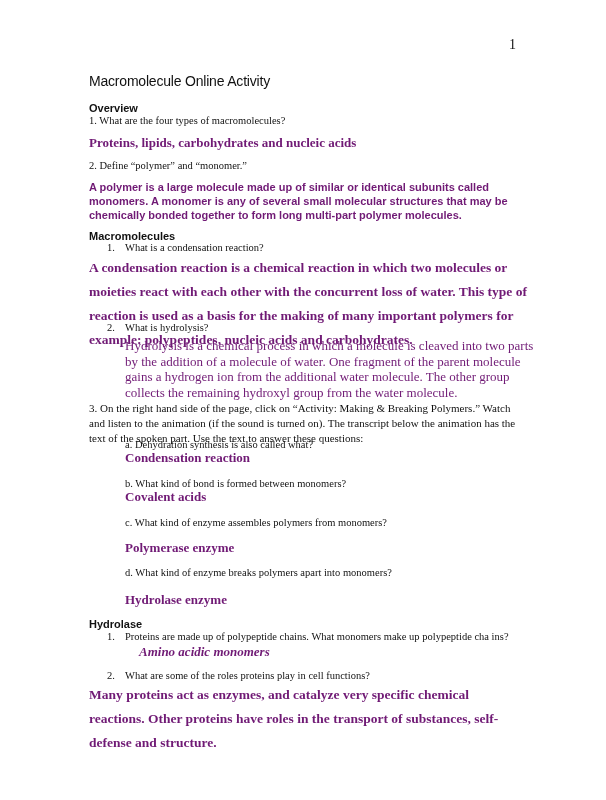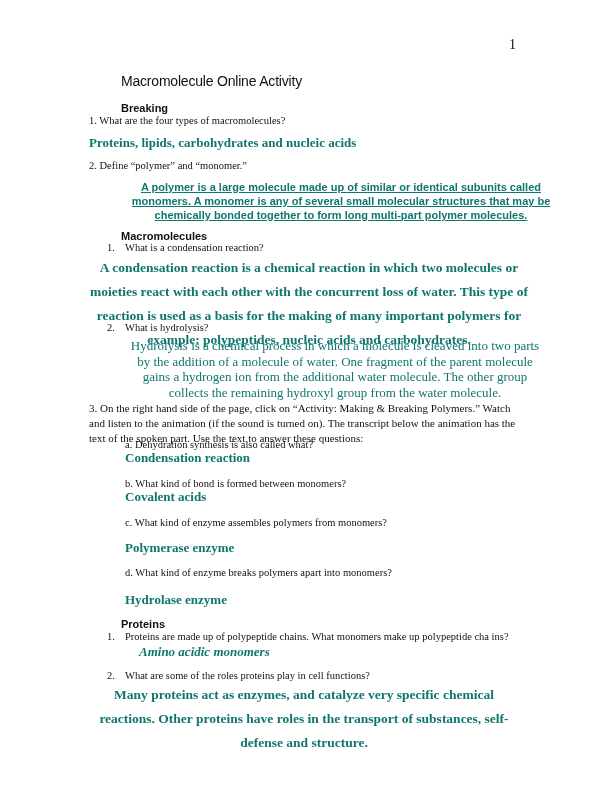--- a/index.html
+++ b/index.html
@@ -1,42 +1,42 @@
 <!DOCTYPE html>
 <html><head>
   <meta charset="utf-8">
   <style>
     html, body { margin: 0; padding: 0; background: #ffffff; }
     body { width: 606px; height: 800px; position: relative; overflow: hidden; }
     .page { position: absolute; left: 0; top: 0; width: 606px; height: 800px; background: #fff; color: #111; }
     .abs { position: absolute; white-space: nowrap; }
     .serif { font-family: "Liberation Serif", serif; }
-    .sans { font-family: "Liberation Sans", sans-serif; margin-left: 32px; }
-    .red { color: #0f766e; text-align: center; }
+    .sans { font-family: "Liberation Sans", sans-serif; }
+    .red { color: #701a75; }
     .page-num { left: 509px; top: 37px; font-size: 14px; }
     .doc-title { left: 89px; top: 73px; font-size: 14px; letter-spacing: -0.2px; }
     .section-head { font-size: 11px; font-weight: bold; }
     .q { font-size: 10.5px; }
     .ans-bold-lg { font-size: 13px; font-weight: bold; }
-    .ans-sans { font-size: 11px; font-weight: bold; line-height: 14px; white-space: normal; text-decoration: underline; }
+    .ans-sans { font-size: 11px; font-weight: bold; line-height: 14px; white-space: normal; }
     .ans-serif-bold { font-size: 13.5px; font-weight: bold; line-height: 24px; white-space: normal; }
     .ans-serif-reg { font-size: 13px; line-height: 15.6px; white-space: normal; }
     .para { font-size: 11px; line-height: 15px; white-space: normal; }
     .num { display: inline-block; width: 18px; }
   </style>
 </head>
 <body>
 
 <div class="page">
 
   <div class="abs serif page-num">1</div>
 
   <div class="abs sans doc-title">Macromolecule Online Activity</div>
 
-  <div class="abs sans section-head" style="left:89px; top:102px;">Breaking</div>
+  <div class="abs sans section-head" style="left:89px; top:102px;">Overview</div>
   <div class="abs serif q" style="left:89px; top:115px;">1. What are the four types of macromolecules?</div>
   <div class="abs serif ans-bold-lg red" style="left:89px; top:135px;">Proteins, lipids, carbohydrates and nucleic acids</div>
   <div class="abs serif q" style="left:89px; top:160px;">2. Define “polymer” and “monomer.”</div>
   <div class="abs sans ans-sans red" style="left:89px; top:180px; width:440px;">A polymer is a large molecule made up of similar or identical subunits called monomers. A monomer is any of several small molecular structures that may be chemically bonded together to form long multi-part polymer molecules.</div>
 
   <div class="abs sans section-head" style="left:89px; top:230px;">Macromolecules</div>
   <div class="abs serif q" style="left:107px; top:242px;">
     <span class="num">1.</span><span>What is a condensation reaction?</span>
   </div>
   <div class="abs serif ans-serif-bold red" style="left:89px; top:256px; width:440px;">A condensation reaction is a chemical reaction in which two molecules or moieties react with each other with the concurrent loss of water. This type of reaction is used as a basis for the making of many important polymers for example: polypeptides, nucleic acids and carbohydrates.</div>
@@ -53,21 +53,21 @@
 
   <div class="abs serif ans-bold-lg red" style="left:125px; top:450px;">Condensation reaction</div>
   <div class="abs serif ans-bold-lg red" style="left:125px; top:489px;">Covalent acids</div>
 
   <div class="abs serif q" style="left:125px; top:517px;">c. What kind of enzyme assembles polymers from monomers?</div>
   <div class="abs serif ans-bold-lg red" style="left:125px; top:540px;">Polymerase enzyme</div>
 
   <div class="abs serif q" style="left:125px; top:567px;">d. What kind of enzyme breaks polymers apart into monomers?</div>
   <div class="abs serif ans-bold-lg red" style="left:125px; top:592px;">Hydrolase enzyme</div>
 
-  <div class="abs sans section-head" style="left:89px; top:618px;">Proteins</div>
+  <div class="abs sans section-head" style="left:89px; top:618px;">Hydrolase</div>
   <div class="abs serif q" style="left:107px; top:631px;">
     <span class="num">1.</span><span>Proteins are made up of polypeptide chains. What monomers make up polypeptide cha ins?</span>
   </div>
   <div class="abs serif ans-bold-lg red" style="left:139px; top:644px;font-style:italic;">Amino acidic monomers</div>
 
   <div class="abs serif q" style="left:107px; top:670px;">
     <span class="num">2.</span><span>What are some of the roles proteins play in cell functions?</span>
   </div>
   <div class="abs serif ans-serif-bold red" style="left:89px; top:683px; width:430px;">Many proteins act as enzymes, and catalyze very specific chemical reactions. Other proteins have roles in the transport of substances, self-defense and structure.</div>
 

